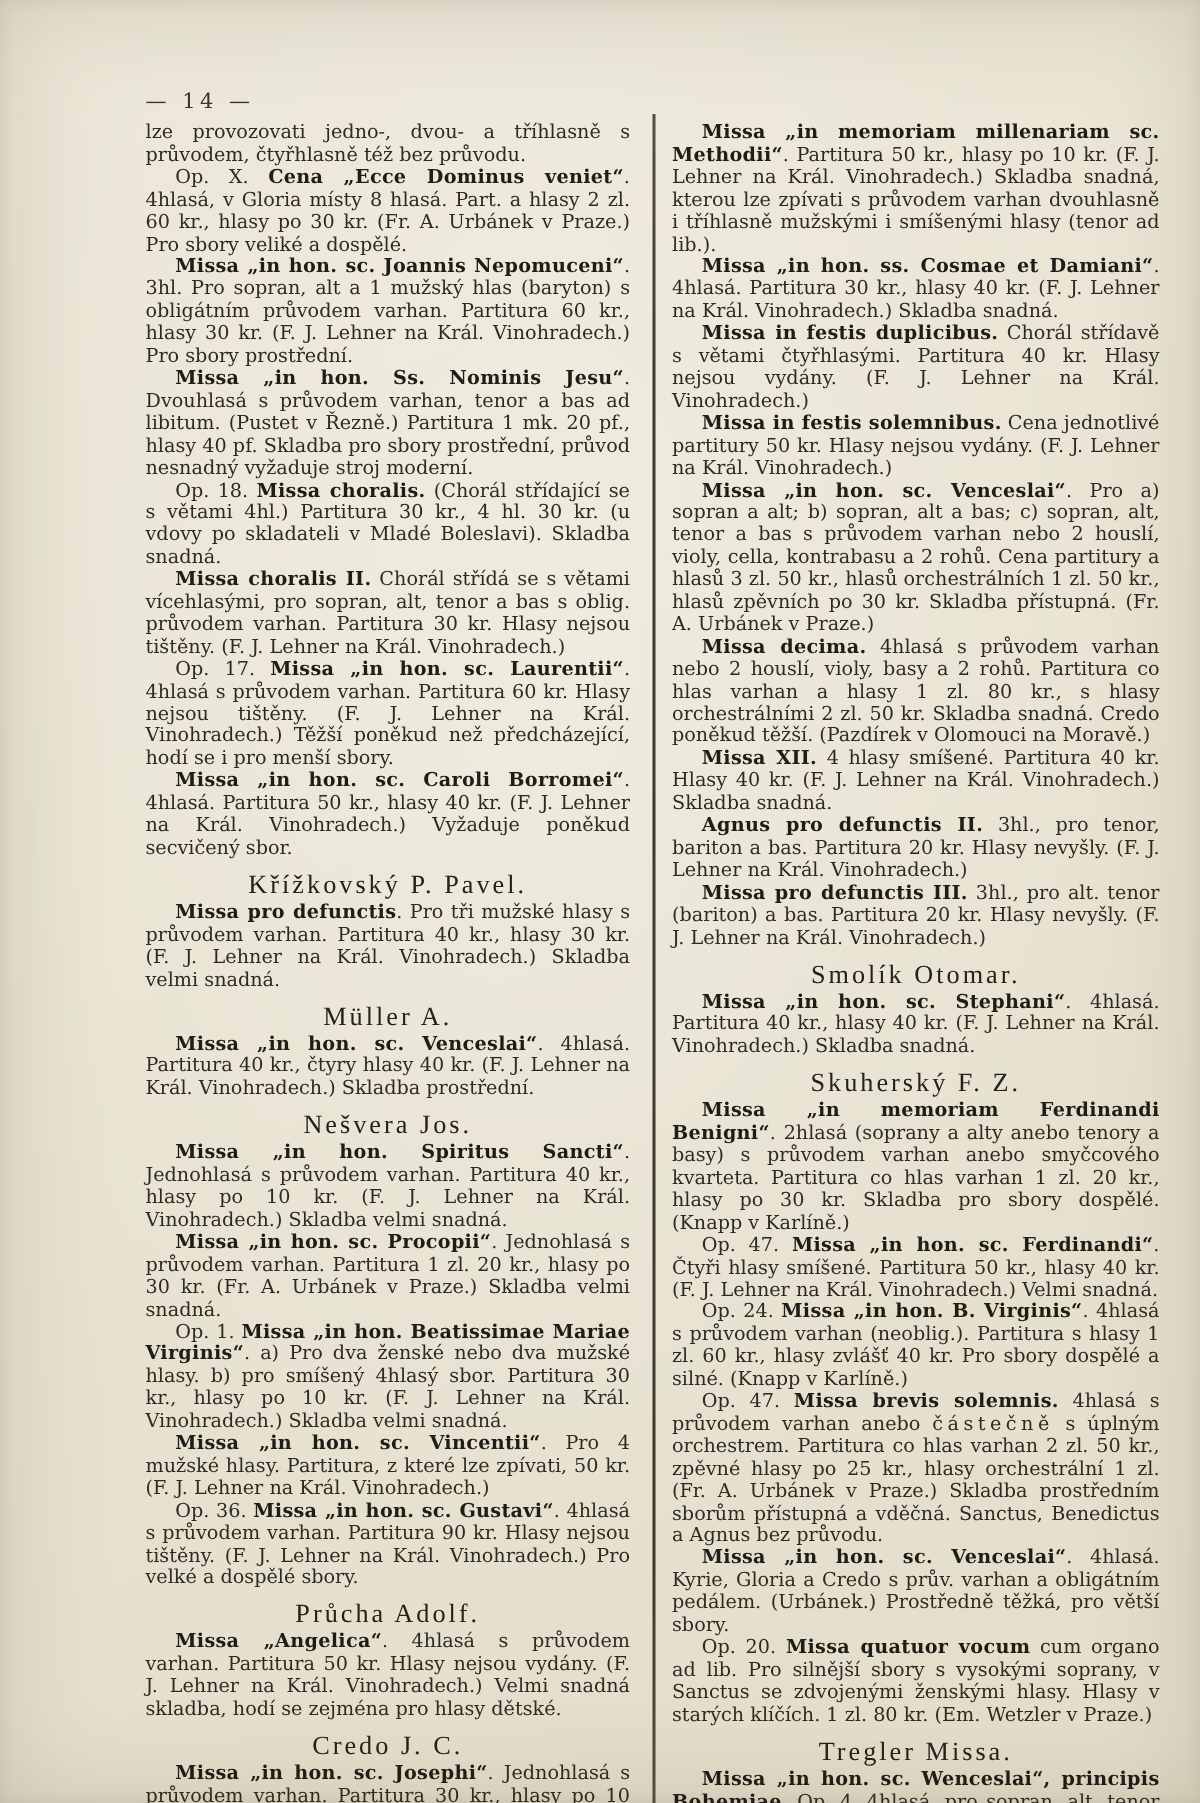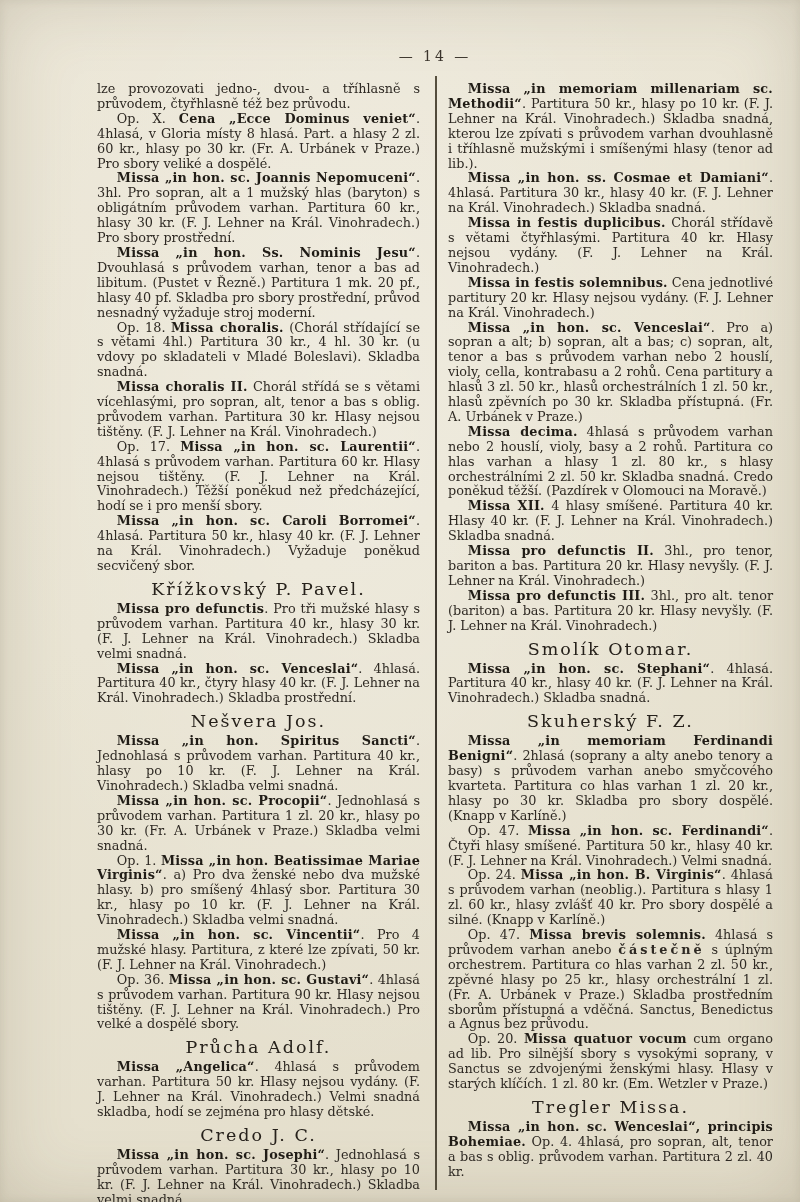--- a/index.html
+++ b/index.html
@@ -13,22 +13,21 @@
     width:800px;height:1202px;
     overflow:hidden;
     background:
       radial-gradient(ellipse at 45% 35%, rgba(255,255,255,.25), rgba(0,0,0,0) 60%),
       linear-gradient(160deg,#ece7d8 0%, #e9e4d3 45%, #e3ddca 100%);
     box-shadow: inset 0 0 70px rgba(110,96,70,.22), inset 0 0 10px rgba(110,96,70,.12);
     color:#2e2923;
   }
   .page-number{
     position:absolute;
-    top:48px;left:97px;width:676px;
-    text-align:center;
+    top:60px;left:97px;width:676px;
     font-size:14px;
     letter-spacing:3px;
     color:#3a342c;
   }
   .page-body{
     position:absolute;
     top:82px;left:97px;width:676px;
     display:flex;
     align-items:stretch;
   }
@@ -49,80 +48,83 @@
     margin:0;
     text-indent:1.55em;
   }
   .entry.noindent{text-indent:0;}
   .entry .b{
     font-weight:700;
     color:#201c16;
     letter-spacing:.2px;
     margin-top:16px;
   }
-  .entry .sp{letter-spacing:3px;font-weight:bold;}
+  .entry .sp{letter-spacing:3px;}
   .composer-heading{
     margin:5px 0 2px 0;
     font-size:17.5px;
     line-height:21px;
     font-weight:400;
     text-align:center;
     text-indent:0;
     letter-spacing:2px;
     color:#26211b;
+    font-family:Liberation Serif, serif;
   }
 </style>
 </head>
 <body>
 
 <div class="page">
   <div class="page-number">— 14 —</div>
 
   <div class="page-body">
     <div class="column col-left" id="col-left">
         <p class="entry noindent"><span>lze provozovati jedno-, dvou- a tříhlasně s průvodem, čtyřhlasně též bez průvodu.</span></p>
         <p class="entry"><span>Op. X. </span><span class="b">Cena „Ecce Dominus veniet“</span><span>. 4hlasá, v Gloria místy 8 hlasá. Part. a hlasy 2 zl. 60 kr., hlasy po 30 kr. (Fr. A. Urbánek v Praze.) Pro sbory veliké a dospělé.</span></p>
         <p class="entry"><span class="b">Missa „in hon. sc. Joannis Nepomuceni“</span><span>. 3hl. Pro sopran, alt a 1 mužský hlas (baryton) s obligátním průvodem varhan. Partitura 60 kr., hlasy 30 kr. (F. J. Lehner na Král. Vinohradech.) Pro sbory prostřední.</span></p>
         <p class="entry"><span class="b">Missa „in hon. Ss. Nominis Jesu“</span><span>. Dvouhlasá s průvodem varhan, tenor a bas ad libitum. (Pustet v Řezně.) Partitura 1 mk. 20 pf., hlasy 40 pf. Skladba pro sbory prostřední, průvod nesnadný vyžaduje stroj moderní.</span></p>
         <p class="entry"><span>Op. 18. </span><span class="b">Missa choralis.</span><span> (Chorál střídající se s větami 4hl.) Partitura 30 kr., 4 hl. 30 kr. (u vdovy po skladateli v Mladé Boleslavi). Skladba snadná.</span></p>
         <p class="entry"><span class="b">Missa choralis II.</span><span> Chorál střídá se s větami vícehlasými, pro sopran, alt, tenor a bas s oblig. průvodem varhan. Partitura 30 kr. Hlasy nejsou tištěny. (F. J. Lehner na Král. Vinohradech.)</span></p>
         <p class="entry"><span>Op. 17. </span><span class="b">Missa „in hon. sc. Laurentii“</span><span>. 4hlasá s průvodem varhan. Partitura 60 kr. Hlasy nejsou tištěny. (F. J. Lehner na Král. Vinohradech.) Těžší poněkud než předcházející, hodí se i pro menší sbory.</span></p>
         <p class="entry"><span class="b">Missa „in hon. sc. Caroli Borromei“</span><span>. 4hlasá. Partitura 50 kr., hlasy 40 kr. (F. J. Lehner na Král. Vinohradech.) Vyžaduje poněkud secvičený sbor.</span></p>
         <h3 class="composer-heading">Křížkovský P. Pavel.</h3>
         <p class="entry"><span class="b">Missa pro defunctis</span><span>. Pro tři mužské hlasy s průvodem varhan. Partitura 40 kr., hlasy 30 kr. (F. J. Lehner na Král. Vinohradech.) Skladba velmi snadná.</span></p>
+        <h3 class="composer-heading">Müller A.</h3>
         <p class="entry"><span class="b">Missa „in hon. sc. Venceslai“</span><span>. 4hlasá. Partitura 40 kr., čtyry hlasy 40 kr. (F. J. Lehner na Král. Vinohradech.) Skladba prostřední.</span></p>
         <h3 class="composer-heading">Nešvera Jos.</h3>
         <p class="entry"><span class="b">Missa „in hon. Spiritus Sancti“</span><span>. Jednohlasá s průvodem varhan. Partitura 40 kr., hlasy po 10 kr. (F. J. Lehner na Král. Vinohradech.) Skladba velmi snadná.</span></p>
         <p class="entry"><span class="b">Missa „in hon. sc. Procopii“</span><span>. Jednohlasá s průvodem varhan. Partitura 1 zl. 20 kr., hlasy po 30 kr. (Fr. A. Urbánek v Praze.) Skladba velmi snadná.</span></p>
         <p class="entry"><span>Op. 1. </span><span class="b">Missa „in hon. Beatissimae Mariae Virginis“</span><span>. a) Pro dva ženské nebo dva mužské hlasy. b) pro smíšený 4hlasý sbor. Partitura 30 kr., hlasy po 10 kr. (F. J. Lehner na Král. Vinohradech.) Skladba velmi snadná.</span></p>
         <p class="entry"><span class="b">Missa „in hon. sc. Vincentii“</span><span>. Pro 4 mužské hlasy. Partitura, z které lze zpívati, 50 kr. (F. J. Lehner na Král. Vinohradech.)</span></p>
         <p class="entry"><span>Op. 36. </span><span class="b">Missa „in hon. sc. Gustavi“</span><span>. 4hlasá s průvodem varhan. Partitura 90 kr. Hlasy nejsou tištěny. (F. J. Lehner na Král. Vinohradech.) Pro velké a dospělé sbory.</span></p>
         <h3 class="composer-heading">Průcha Adolf.</h3>
         <p class="entry"><span class="b">Missa „Angelica“</span><span>. 4hlasá s průvodem varhan. Partitura 50 kr. Hlasy nejsou vydány. (F. J. Lehner na Král. Vinohradech.) Velmi snadná skladba, hodí se zejména pro hlasy dětské.</span></p>
         <h3 class="composer-heading">Credo J. C.</h3>
         <p class="entry"><span class="b">Missa „in hon. sc. Josephi“</span><span>. Jednohlasá s průvodem varhan. Partitura 30 kr., hlasy po 10 kr. (F. J. Lehner na Král. Vinohradech.) Skladba velmi snadná.</span></p>
       </div>
 
     <div class="divider"></div>
 
     <div class="column col-right" id="col-right">
         <p class="entry"><span class="b">Missa „in memoriam millenariam sc. Methodii“</span><span>. Partitura 50 kr., hlasy po 10 kr. (F. J. Lehner na Král. Vinohradech.) Skladba snadná, kterou lze zpívati s průvodem varhan dvouhlasně i tříhlasně mužskými i smíšenými hlasy (tenor ad lib.).</span></p>
         <p class="entry"><span class="b">Missa „in hon. ss. Cosmae et Damiani“</span><span>. 4hlasá. Partitura 30 kr., hlasy 40 kr. (F. J. Lehner na Král. Vinohradech.) Skladba snadná.</span></p>
         <p class="entry"><span class="b">Missa in festis duplicibus.</span><span> Chorál střídavě s větami čtyřhlasými. Partitura 40 kr. Hlasy nejsou vydány. (F. J. Lehner na Král. Vinohradech.)</span></p>
-        <p class="entry"><span class="b">Missa in festis solemnibus.</span><span> Cena jednotlivé partitury 20 kr. Hlasy nejsou vydány. (F. J. Lehner na Král. Vinohradech.)</span></p>
+        <p class="entry"><span class="b">Missa in festis solemnibus.</span><span> Cena jednotlivé partitury 50 kr. Hlasy nejsou vydány. (F. J. Lehner na Král. Vinohradech.)</span></p>
         <p class="entry"><span class="b">Missa „in hon. sc. Venceslai“</span><span>. Pro a) sopran a alt; b) sopran, alt a bas; c) sopran, alt, tenor a bas s průvodem varhan nebo 2 houslí, violy, cella, kontrabasu a 2 rohů. Cena partitury a hlasů 3 zl. 50 kr., hlasů orchestrálních 1 zl. 50 kr., hlasů zpěvních po 30 kr. Skladba přístupná. (Fr. A. Urbánek v Praze.)</span></p>
         <p class="entry"><span class="b">Missa decima.</span><span> 4hlasá s průvodem varhan nebo 2 houslí, violy, basy a 2 rohů. Partitura co hlas varhan a hlasy 1 zl. 80 kr., s hlasy orchestrálními 2 zl. 50 kr. Skladba snadná. Credo poněkud těžší. (Pazdírek v Olomouci na Moravě.)</span></p>
         <p class="entry"><span class="b">Missa XII.</span><span> 4 hlasy smíšené. Partitura 40 kr. Hlasy 40 kr. (F. J. Lehner na Král. Vinohradech.) Skladba snadná.</span></p>
-        <p class="entry"><span class="b">Missa pro defunctis II.</span><span> 3hl., pro tenor, bariton a bas. Partitura 20 kr. Hlasy nevyšly. (F. J. Lehner na Král. Vinohradech.)</span></p>
+        <p class="entry"><span class="b">Agnus pro defunctis II.</span><span> 3hl., pro tenor, bariton a bas. Partitura 20 kr. Hlasy nevyšly. (F. J. Lehner na Král. Vinohradech.)</span></p>
         <p class="entry"><span class="b">Missa pro defunctis III.</span><span> 3hl., pro alt. tenor (bariton) a bas. Partitura 20 kr. Hlasy nevyšly. (F. J. Lehner na Král. Vinohradech.)</span></p>
         <h3 class="composer-heading">Smolík Otomar.</h3>
         <p class="entry"><span class="b">Missa „in hon. sc. Stephani“</span><span>. 4hlasá. Partitura 40 kr., hlasy 40 kr. (F. J. Lehner na Král. Vinohradech.) Skladba snadná.</span></p>
         <h3 class="composer-heading">Skuherský F. Z.</h3>
         <p class="entry"><span class="b">Missa „in memoriam Ferdinandi Benigni“</span><span>. 2hlasá (soprany a alty anebo tenory a basy) s průvodem varhan anebo smyčcového kvarteta. Partitura co hlas varhan 1 zl. 20 kr., hlasy po 30 kr. Skladba pro sbory dospělé. (Knapp v Karlíně.)</span></p>
         <p class="entry"><span>Op. 47. </span><span class="b">Missa „in hon. sc. Ferdinandi“</span><span>. Čtyři hlasy smíšené. Partitura 50 kr., hlasy 40 kr. (F. J. Lehner na Král. Vinohradech.) Velmi snadná.</span></p>
         <p class="entry"><span>Op. 24. </span><span class="b">Missa „in hon. B. Virginis“</span><span>. 4hlasá s průvodem varhan (neoblig.). Partitura s hlasy 1 zl. 60 kr., hlasy zvlášť 40 kr. Pro sbory dospělé a silné. (Knapp v Karlíně.)</span></p>
         <p class="entry"><span>Op. 47. </span><span class="b">Missa brevis solemnis.</span><span> 4hlasá s průvodem varhan anebo </span><span class="sp">částečně</span><span> s úplným orchestrem. Partitura co hlas varhan 2 zl. 50 kr., zpěvné hlasy po 25 kr., hlasy orchestrální 1 zl. (Fr. A. Urbánek v Praze.) Skladba prostředním sborům přístupná a vděčná. Sanctus, Benedictus a Agnus bez průvodu.</span></p>
+        <p class="entry"><span class="b">Missa „in hon. sc. Venceslai“</span><span>. 4hlasá. Kyrie, Gloria a Credo s prův. varhan a obligátním pedálem. (Urbánek.) Prostředně těžká, pro větší sbory.</span></p>
         <p class="entry"><span>Op. 20. </span><span class="b">Missa quatuor vocum</span><span> cum organo ad lib. Pro silnější sbory s vysokými soprany, v Sanctus se zdvojenými ženskými hlasy. Hlasy v starých klíčích. 1 zl. 80 kr. (Em. Wetzler v Praze.)</span></p>
         <h3 class="composer-heading">Tregler Missa.</h3>
         <p class="entry"><span class="b">Missa „in hon. sc. Wenceslai“, principis Bohemiae.</span><span> Op. 4. 4hlasá, pro sopran, alt, tenor a bas s oblig. průvodem varhan. Partitura 2 zl. 40 kr.</span></p>
       </div>
   </div>
 </div>
 
 </body></html>

